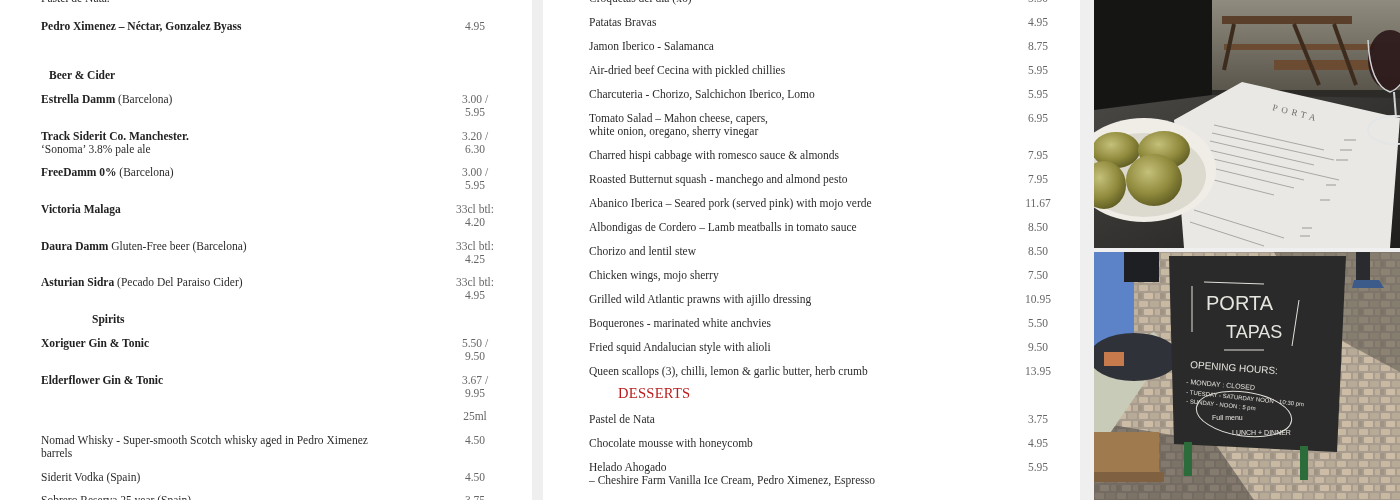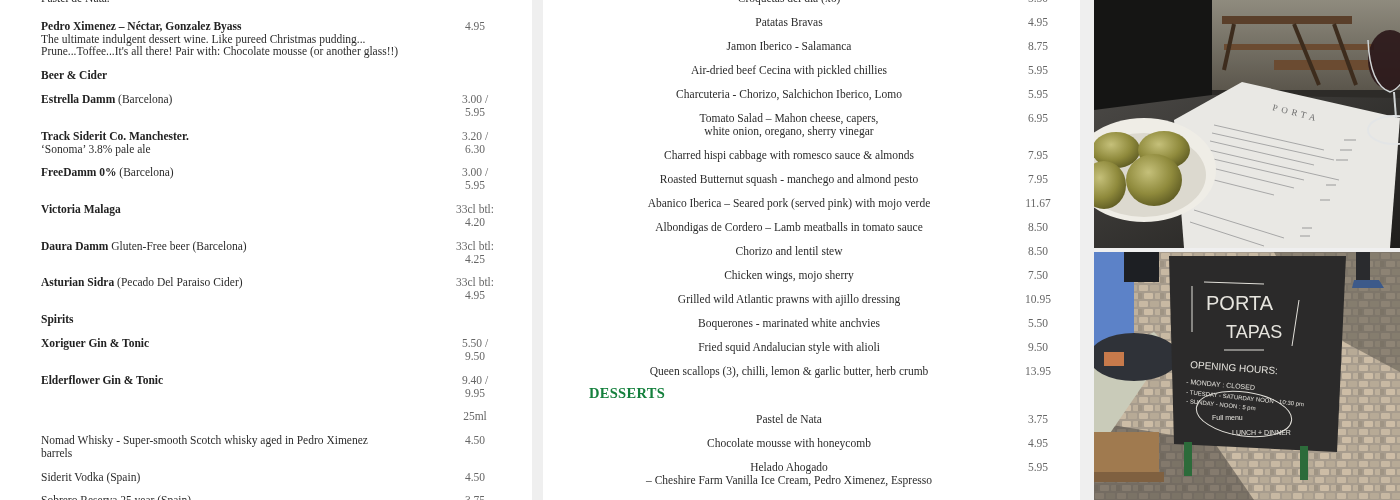--- a/index.html
+++ b/index.html
@@ -39,43 +39,44 @@
       position: absolute;
       left: 0;
       width: 100%;
     }
     .row .name {
       position: absolute;
       left: 0;
       width: 395px;
       white-space: pre-line;
     }
-    .panel-center .row .name { width: 400px; text-align: center; }
+    .panel-center .row .name { width: 400px; }
     .row .price {
       position: absolute;
       left: 404px;
       width: 60px;
       color: #666;
       white-space: pre-line;
       text-align: center;
     }
     .panel-center .row .price { left: 419px; }
     .row b { font-weight: bold; color: #222; }
 
     .section-title {
       position: absolute;
-      left: 0;
+      left: 8px;
       font-weight: bold;
       color: #222;
     }
     .section-title.big {
-      font-weight: bold;
+      font-weight: normal;
       font-size: 14.5px;
       letter-spacing: 0.3px;
-      color: #15803d;
+      color: #b91c1c;
+      margin-left: 21px;
     }
 
     .photo {
       position: absolute;
       left: 1094px;
       width: 306px;
       overflow: hidden;
     }
     .photo-top { top: 0; height: 248px; background: #2d2b28; }
     .photo-bottom { top: 252px; height: 248px; background: #8b857c; }
@@ -86,22 +87,21 @@
 <div class="page">
 
   <div class="panel panel-left">
     <div class="menu-list">
 
       <div class="row" style="top:-8px;">
         <span class="name">Pastel de Nata.</span>
       </div>
 
       <div class="row" style="top:20px;">
-        <span class="name"><b>Pedro Ximenez – Néctar, Gonzalez Byass</b><br><span>The ultimate indulgent dessert wine. Like pureed Christmas pudding...
-Prune...Toffee...It's all there! Pair with: Chocolate mousse (or another glass!!)</span></span>
+        <span class="name"><b>Pedro Ximenez – Néctar, Gonzalez Byass</b><br></span>
         <span class="price">4.95</span>
       </div>
 
       <div class="section-title" style="top:69px;">Beer &amp; Cider</div>
 
       <div class="row" style="top:93px;">
         <span class="name"><b>Estrella Damm</b><span> (Barcelona)</span></span>
         <span class="price">3.00 /
 5.95</span>
       </div>
@@ -129,31 +129,31 @@
         <span class="price">33cl btl:
 4.25</span>
       </div>
 
       <div class="row" style="top:276px;">
         <span class="name"><b>Asturian Sidra</b><span> (Pecado Del Paraiso Cider)</span></span>
         <span class="price">33cl btl:
 4.95</span>
       </div>
 
-      <div class="section-title" style="top:313px;">Spirits</div>
+      <div class="section-title" style="top:313px;margin-left:43px;">Spirits</div>
 
       <div class="row" style="top:337px;">
         <span class="name"><b>Xoriguer Gin &amp; Tonic</b><br></span>
         <span class="price">5.50 /
 9.50</span>
       </div>
 
       <div class="row" style="top:374px;">
         <span class="name"><b>Elderflower Gin &amp; Tonic</b><br></span>
-        <span class="price">9.40 /
+        <span class="price">3.67 /
 9.95</span>
       </div>
 
       <div class="row" style="top:410px;">
         <span class="price">25ml</span>
       </div>
 
       <div class="row" style="top:434px;">
         <span class="name">Nomad Whisky - Super-smooth Scotch whisky aged in Pedro Ximenez
 barrels</span>

